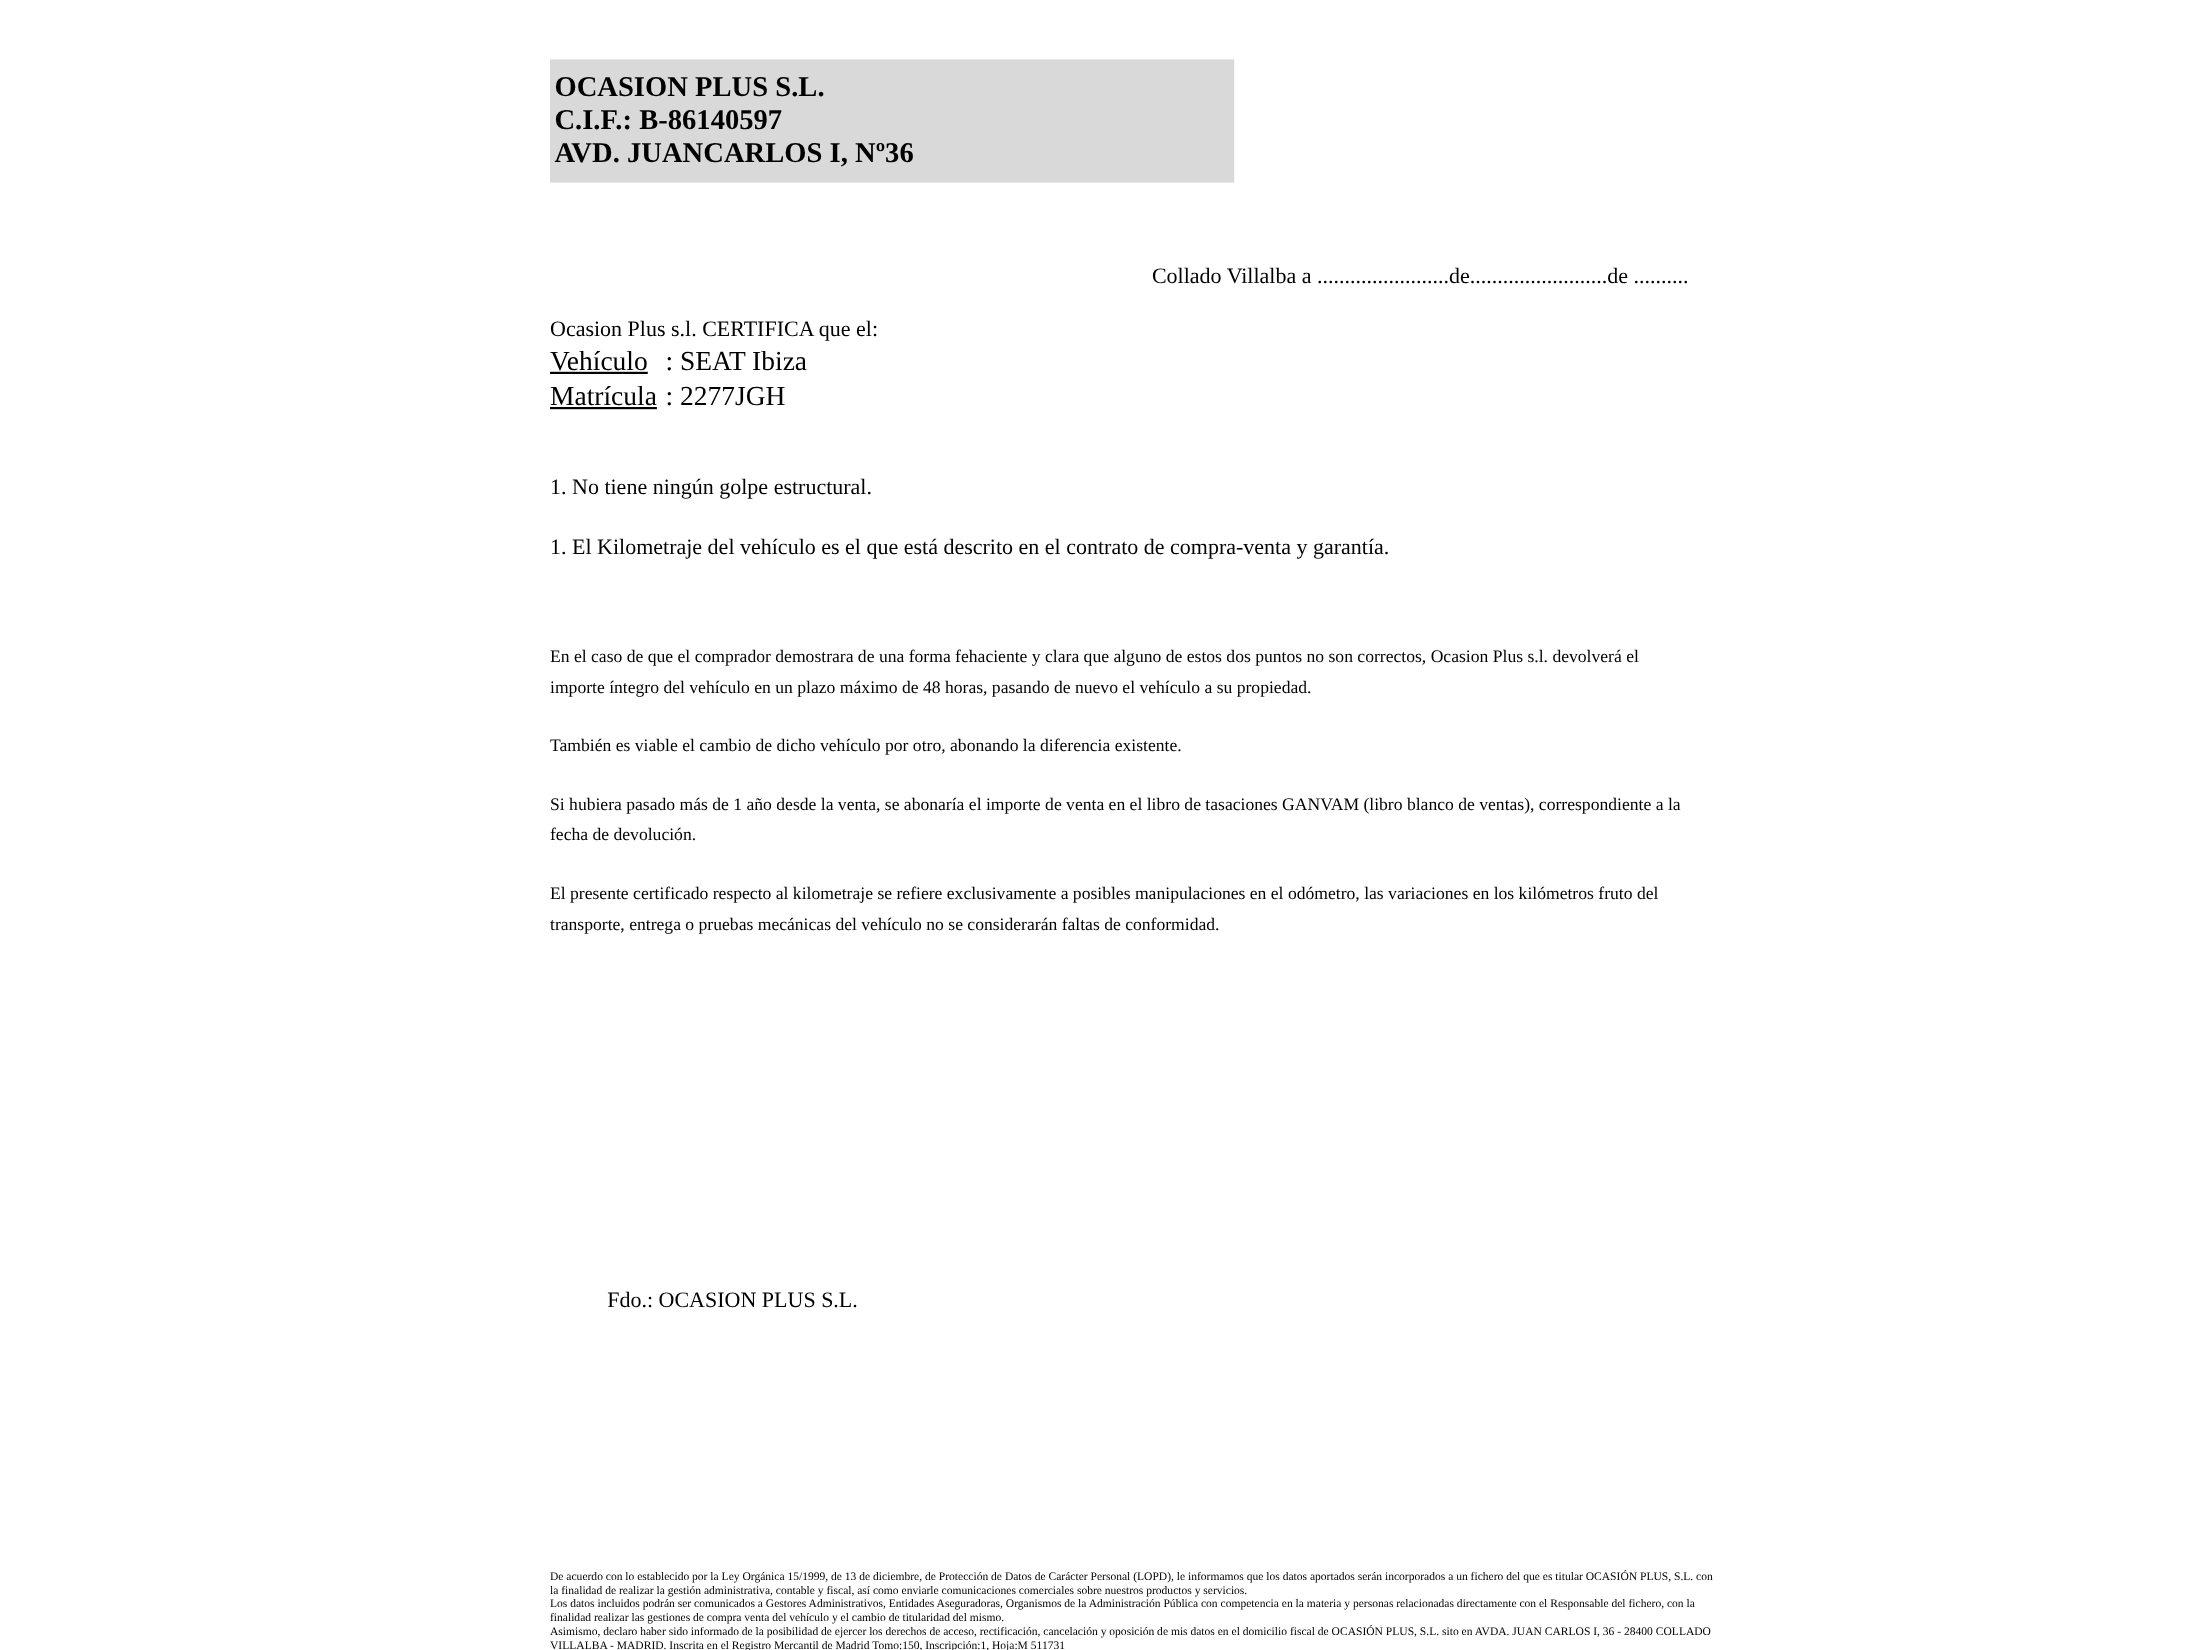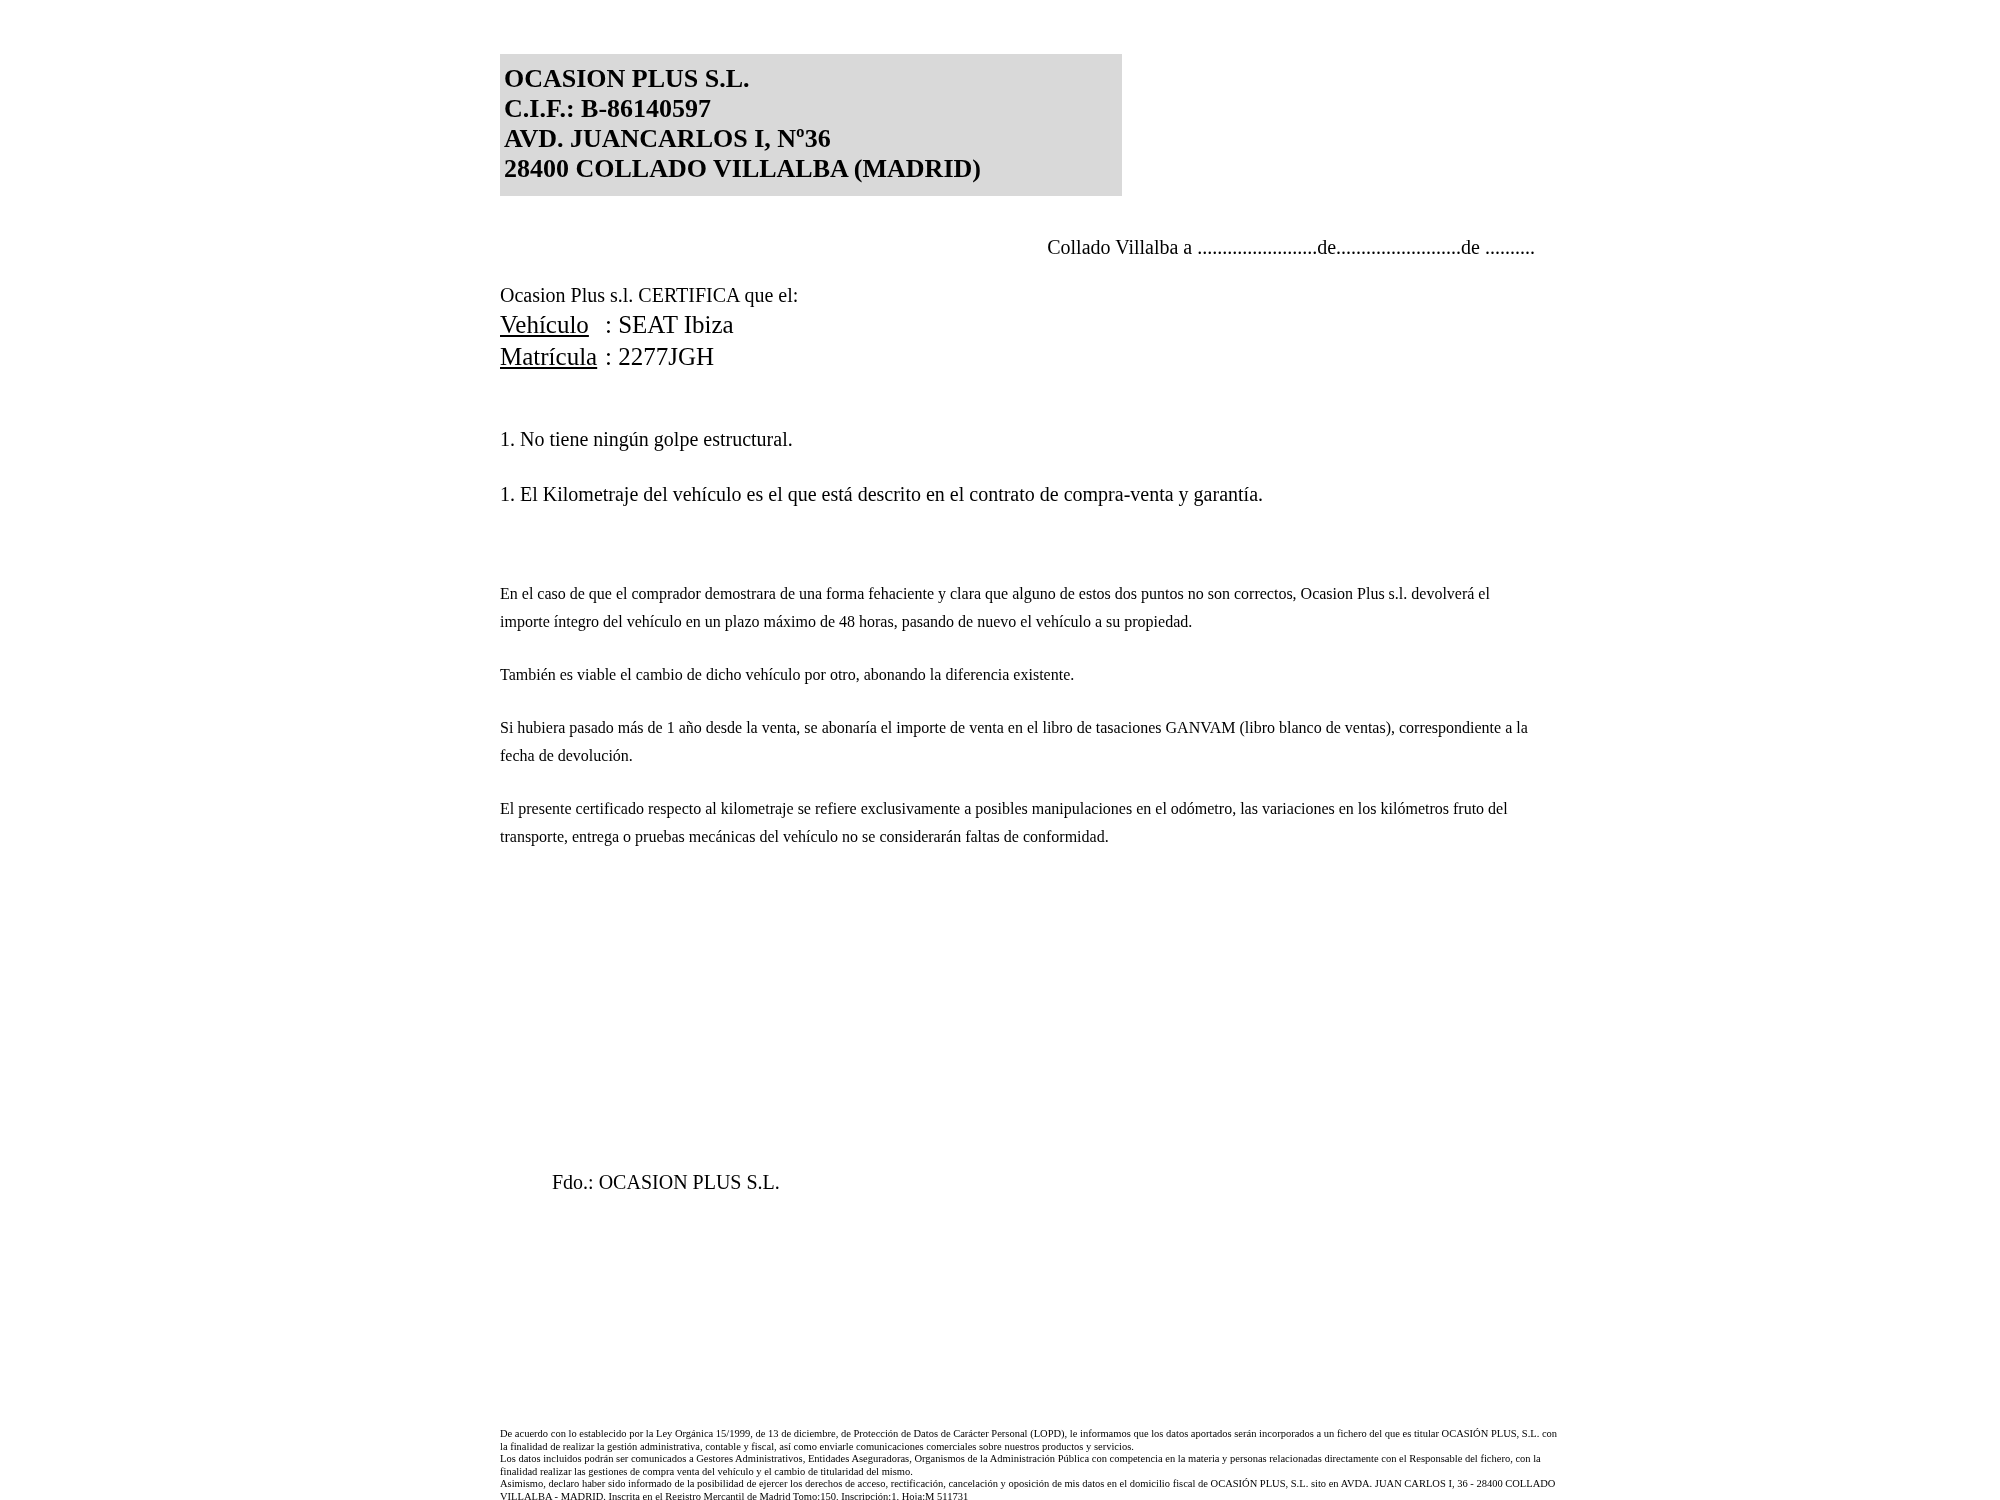--- a/index.html
+++ b/index.html
@@ -26,21 +26,21 @@
     width: 622px;
     padding: 10px 12px 12px 4px;
   }
   .letterhead div {
     font-weight: bold;
     font-size: 26px;
     line-height: 30px;
     white-space: nowrap;
   }
   .date-line {
-    margin-top: 38px;
+    margin-top: 72px;
     text-align: right;
     font-size: 20px;
     line-height: 26px;
   }
   .certify-intro {
     margin-top: 21px;
     font-size: 20px;
     line-height: 28px;
   }
   .kv-row {
@@ -85,21 +85,20 @@
 <body>
 
 <div class="page">
 
   <div class="content">
 
     <div class="letterhead" style="background: rgb(217, 217, 217);">
       <div>OCASION PLUS S.L.</div>
       <div>C.I.F.: B-86140597</div>
       <div>AVD. JUANCARLOS I, Nº36</div>
-      <div>28400 COLLADO VILLALBA (MADRID)</div>
     </div>
 
     <div class="date-line">Collado Villalba a ........................de.........................de ..........</div>
 
     <div class="certify-intro">Ocasion Plus s.l. CERTIFICA que el:</div>
 
     <div class="kv-row">
       <span class="kv-label">Vehículo</span><span>: SEAT Ibiza</span>
     </div>
 

